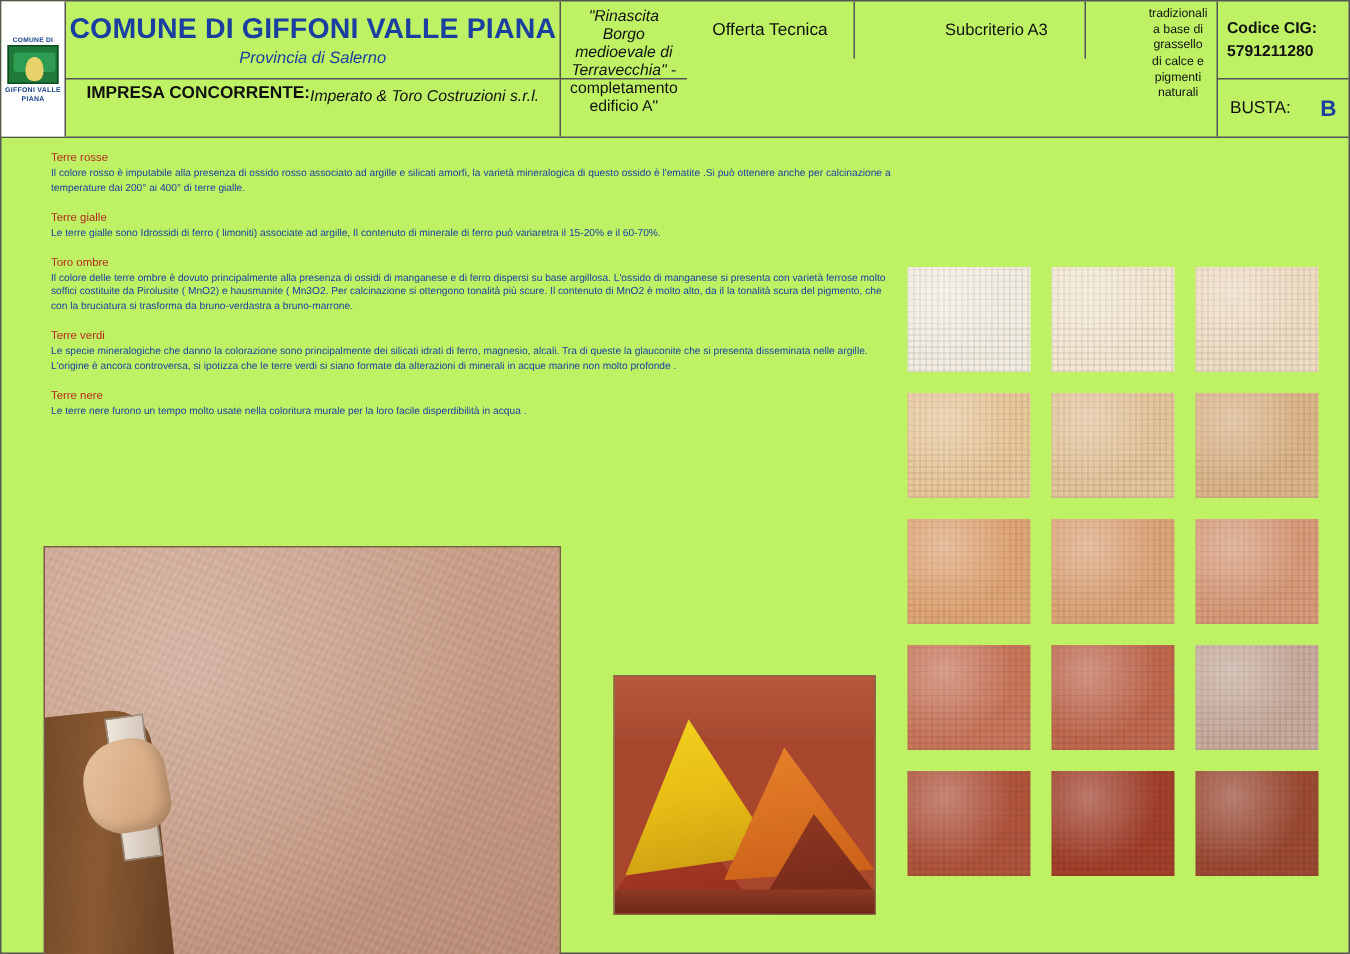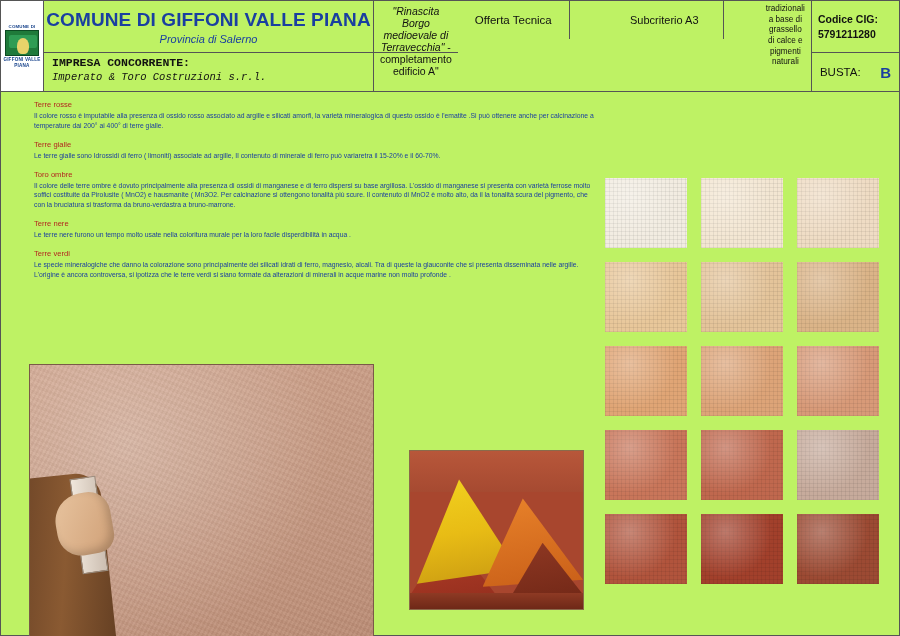--- a/index.html
+++ b/index.html
@@ -82,23 +82,22 @@
     font-size: 19px; font-weight: bold; color: #1a3fa0;
     letter-spacing: .1px;
     white-space: nowrap;
   }
   .provincia {
     font-size: 11px; font-style: italic; color: #1a3fa0;
     margin-top: 2px;
   }
   .hdr-left-bot {
     height: 38px;
-    display: flex; flex-direction: column; 
+    display: flex; flex-direction: row; justify-content: center;
     padding: 3px 8px;
-    font-family: Liberation Mono, monospace;
   }
   .impresa-label { font-size: 11.5px; font-weight: bold; color: #111; }
   .impresa-name { font-size: 10.5px; font-style: italic; color: #111; margin-top: 2px; }
 
   .hdr-mid {
     flex: 1;
     display: flex; 
     border-right: 1px solid #555;
   }
   .gara-row {
@@ -354,26 +353,26 @@
       </div>
       <div class="para">
         <div class="para-title">Terre gialle</div>
         <div class="para-body">Le terre gialle sono Idrossidi di ferro  ( limoniti)   associate ad argille, Il contenuto di minerale di ferro può variaretra il 15-20% e il 60-70%.</div>
       </div>
       <div class="para">
         <div class="para-title">Toro ombre</div>
         <div class="para-body">Il colore delle terre ombre è dovuto principalmente alla presenza di ossidi di manganese e di ferro dispersi su base argillosa. L'ossido di manganese si presenta con varietà ferrose molto soffici costituite da Pirolusite  ( MnO2)   e hausmanite  ( Mn3O2. Per calcinazione si ottengono tonalità più scure. Il contenuto di MnO2 è molto alto, da il la tonalità scura del pigmento, che con la bruciatura si trasforma da bruno-verdastra a bruno-marrone.</div>
       </div>
       <div class="para">
+        <div class="para-title">Terre verdi</div>
+        <div class="para-body">Le specie mineralogiche che danno la colorazione sono principalmente dei silicati idrati di ferro, magnesio, alcali. Tra di queste la glauconite che si presenta disseminata nelle argille. L'origine è ancora controversa, si ipotizza che le terre verdi si siano formate da alterazioni di minerali in acque marine non molto profonde .</div>
+      </div>
+      <div class="para">
         <div class="para-title">Terre nere</div>
         <div class="para-body">Le terre nere furono un tempo molto usate nella coloritura murale per la loro facile disperdibilità in acqua .</div>
-      </div>
-      <div class="para">
-        <div class="para-title">Terre verdi</div>
-        <div class="para-body">Le specie mineralogiche che danno la colorazione sono principalmente dei silicati idrati di ferro, magnesio, alcali. Tra di queste la glauconite che si presenta disseminata nelle argille. L'origine è ancora controversa, si ipotizza che le terre verdi si siano formate da alterazioni di minerali in acque marine non molto profonde .</div>
       </div>
     </div>
 
     <div class="photo-wall">
       <div class="grain"></div>
       <div class="arm"></div>
       <div class="trowel"></div>
       <div class="hand"></div>
     </div>
 

